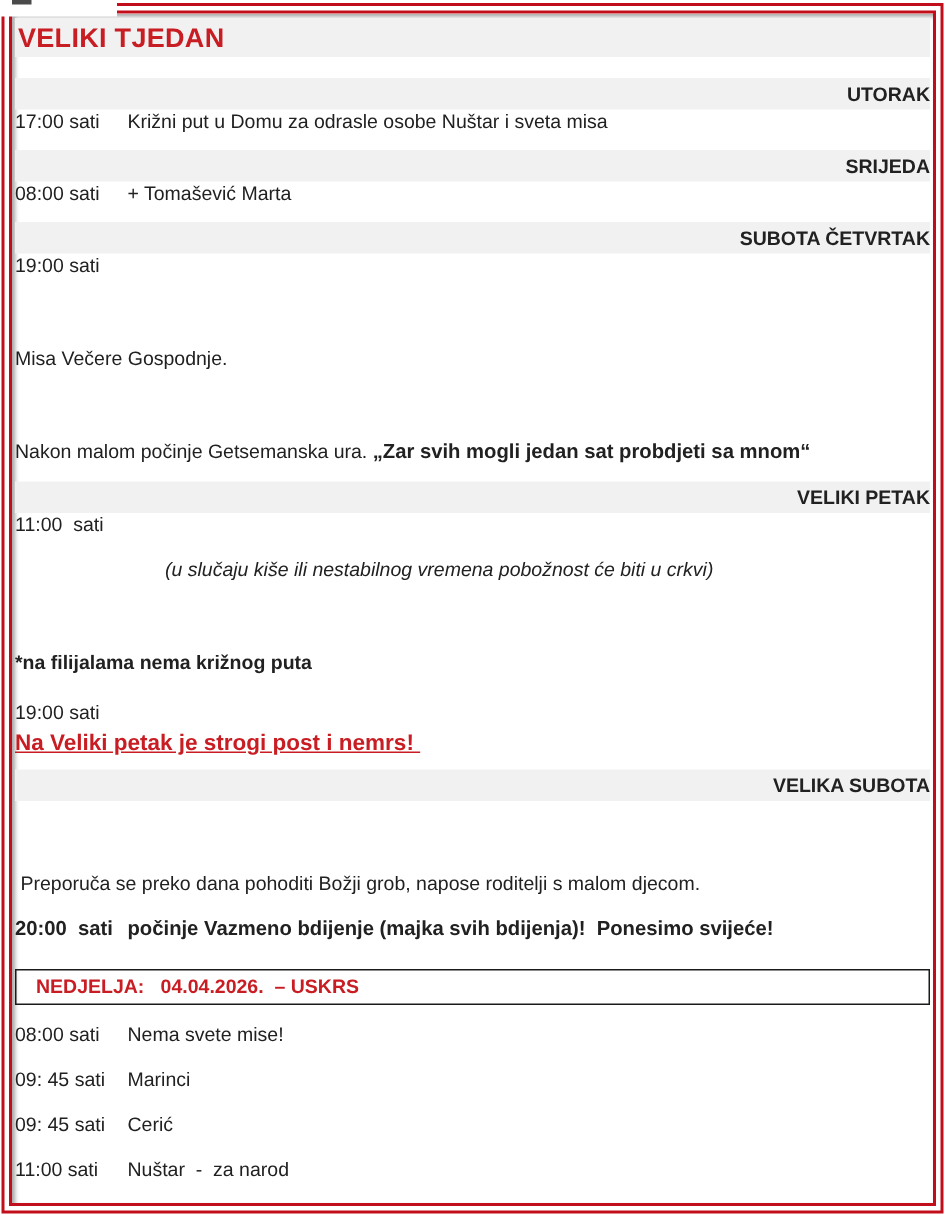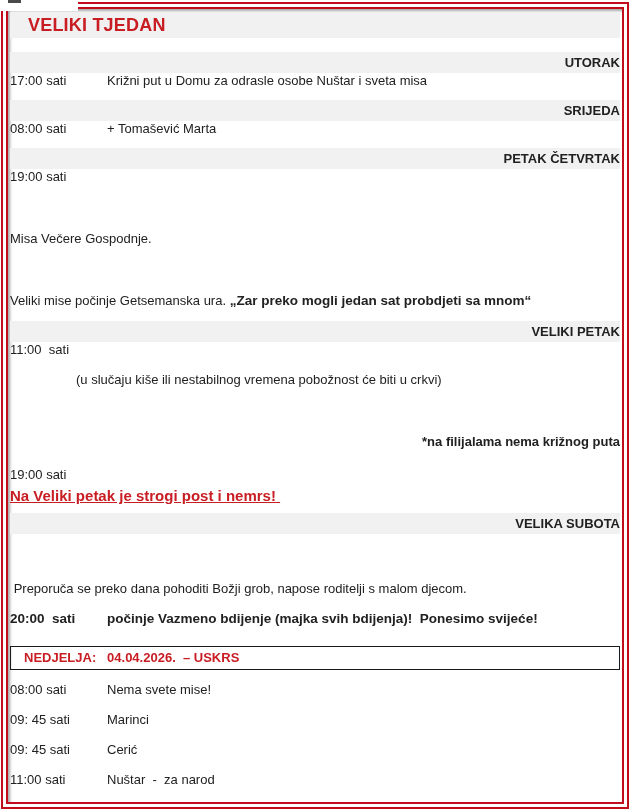--- a/index.html
+++ b/index.html
@@ -33,52 +33,52 @@
   .content {
     position: absolute; left: 10px; top: 12px; right: 10px;
     z-index: 4;
     font-size: 13px;
   }
   .title-bar {
     height: 26px; line-height: 26px;
     background: var(--bar-gray, #f1f1f1);
     color: var(--accent-red, #c81d23);
     font-size: 18px; font-weight: bold; letter-spacing: 0.2px;
-    padding-left: 18px;
+    padding-left: 2px;
     margin-bottom: 14px;
     white-space: pre-wrap;
   }
   .bar {
     height: 21px; line-height: 21px;
     background: var(--bar-gray, #f1f1f1);
     font-weight: bold;
     padding-left: 3px;
     white-space: pre-wrap;
     text-align: right;
   }
   .row { display: flex; line-height: 15px; margin-bottom: 12px; }
-  .row .time { width: 97px; flex: none; white-space: pre-wrap; }
+  .row .time { width: 75px; flex: none; white-space: pre-wrap; }
   .row .desc { flex: 1; white-space: pre-wrap; }
   .row.tall { line-height: 24px; margin-bottom: 1px; }
   .para { line-height: 15px; margin-bottom: 14px; white-space: pre-wrap; margin-top: 47px; }
   .indent-italic {
-    padding-left: 66px; 
+    padding-left: 100px; font-style: italic;
     line-height: 15px; margin-bottom: 17px; white-space: pre-wrap;
   }
   .bold { font-weight: bold; }
   .bigbold { font-weight: bold; font-size: 13.5px; }
   .red-notice {
     color: var(--accent-red, #c81d23);
     font-weight: bold; font-size: 15px;
     text-decoration: underline;
     line-height: 16px; margin-bottom: 9px;
     white-space: pre-wrap;
   }
   .mb15 { margin-bottom: 15px; }
-  .mb14 { margin-bottom: 14px; text-align: right; }
+  .mb14 { margin-bottom: 14px; }
   .mb13 { margin-bottom: 13px; }
   .mb42 { margin-bottom: 20px; }
   .box-header {
     height: 22px; line-height: 22px;
     border: 1px solid var(--box-border, #1a1a1a);
     color: var(--accent-red, #c81d23);
     font-weight: bold;
     padding-left: 13px;
     margin-bottom: 12px;
     white-space: pre-wrap;
@@ -103,30 +103,30 @@
     <span class="desc">Križni put u Domu za odrasle osobe Nuštar i sveta misa</span>
   </div>
 
   <div class="bar">SRIJEDA</div>
 
   <div class="row">
     <span class="time">08:00 sati</span>
     <span class="desc">+ Tomašević Marta</span>
   </div>
 
-  <div class="bar">PETAK ČETVRTAK</div>
+  <div class="bar">SUBOTA ČETVRTAK</div>
 
   <div class="row mb15">
     <span class="time">19:00 sati</span>
     <span class="desc"></span>
   </div>
 
   <div class="para">Misa Večere Gospodnje.</div>
 
-  <div class="para mb13"><span style="white-space:pre-wrap;">Veliki mise počinje Getsemanska ura. </span><span class="bigbold" style="white-space:pre-wrap;">„Zar preko mogli jedan sat probdjeti sa mnom“</span></div>
+  <div class="para mb13"><span style="white-space:pre-wrap;">Nakon malom počinje Getsemanska ura. </span><span class="bigbold" style="white-space:pre-wrap;">„Zar svih mogli jedan sat probdjeti sa mnom“</span></div>
 
   <div class="bar"> VELIKI PETAK</div>
 
   <div class="row mb15">
     <span class="time">11:00  sati</span>
   </div>
 
   <div class="indent-italic">(u slučaju kiše ili nestabilnog vremena pobožnost će biti u crkvi)</div>
 
   <div class="para bold mb14">*na filijalama nema križnog puta</div>

